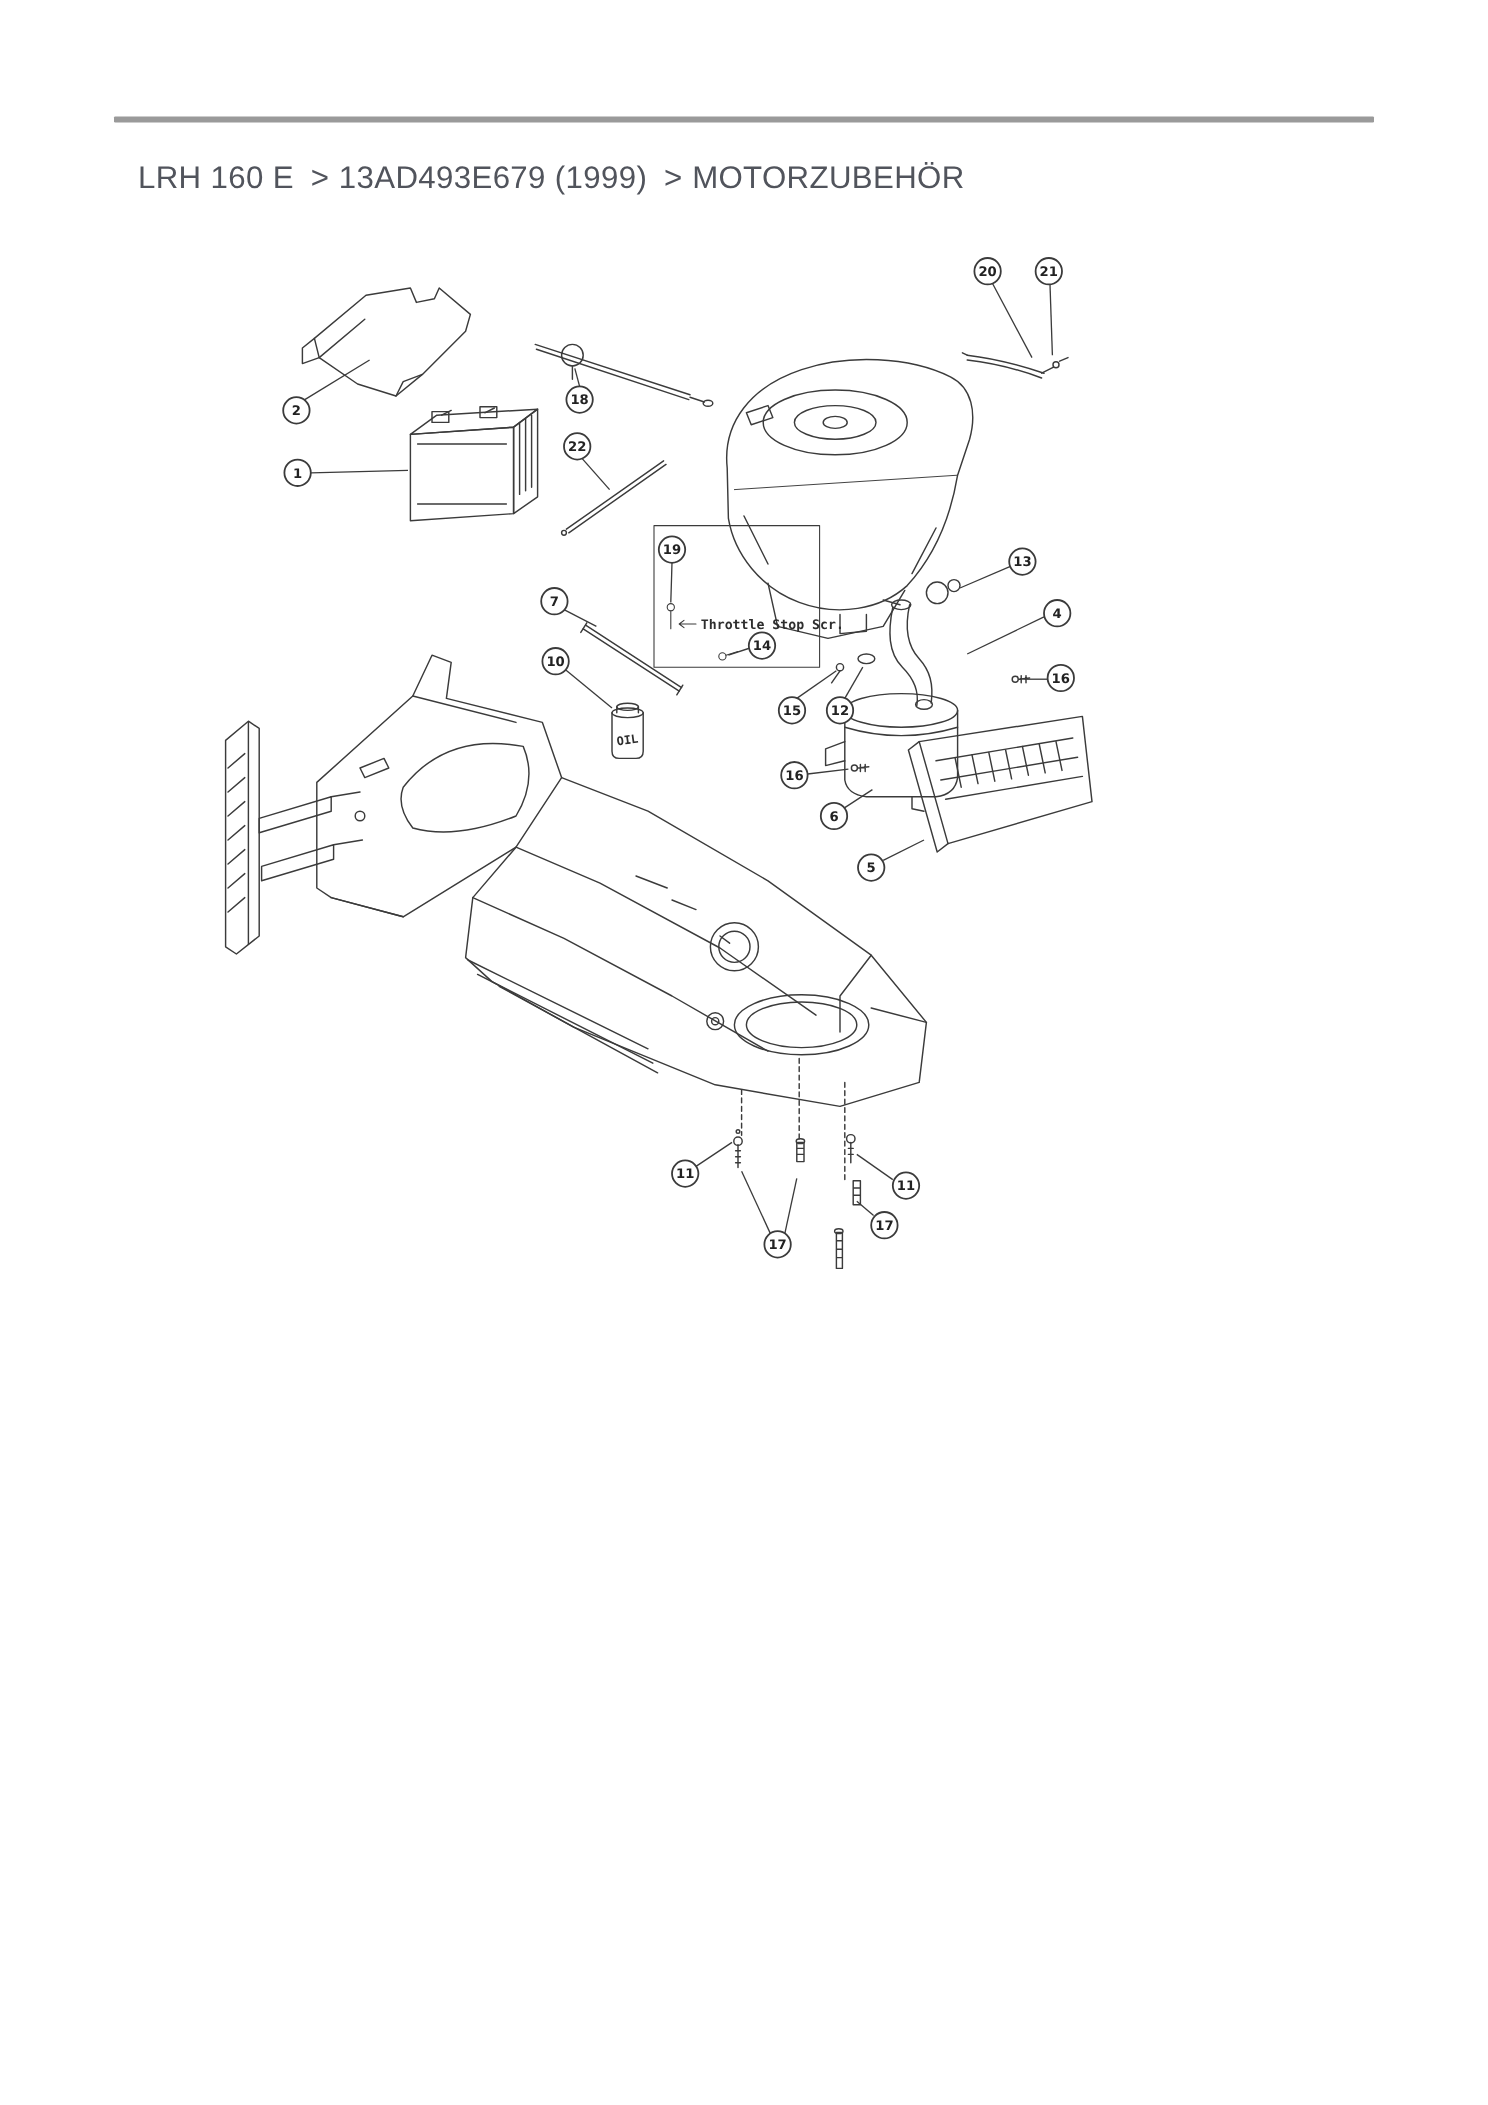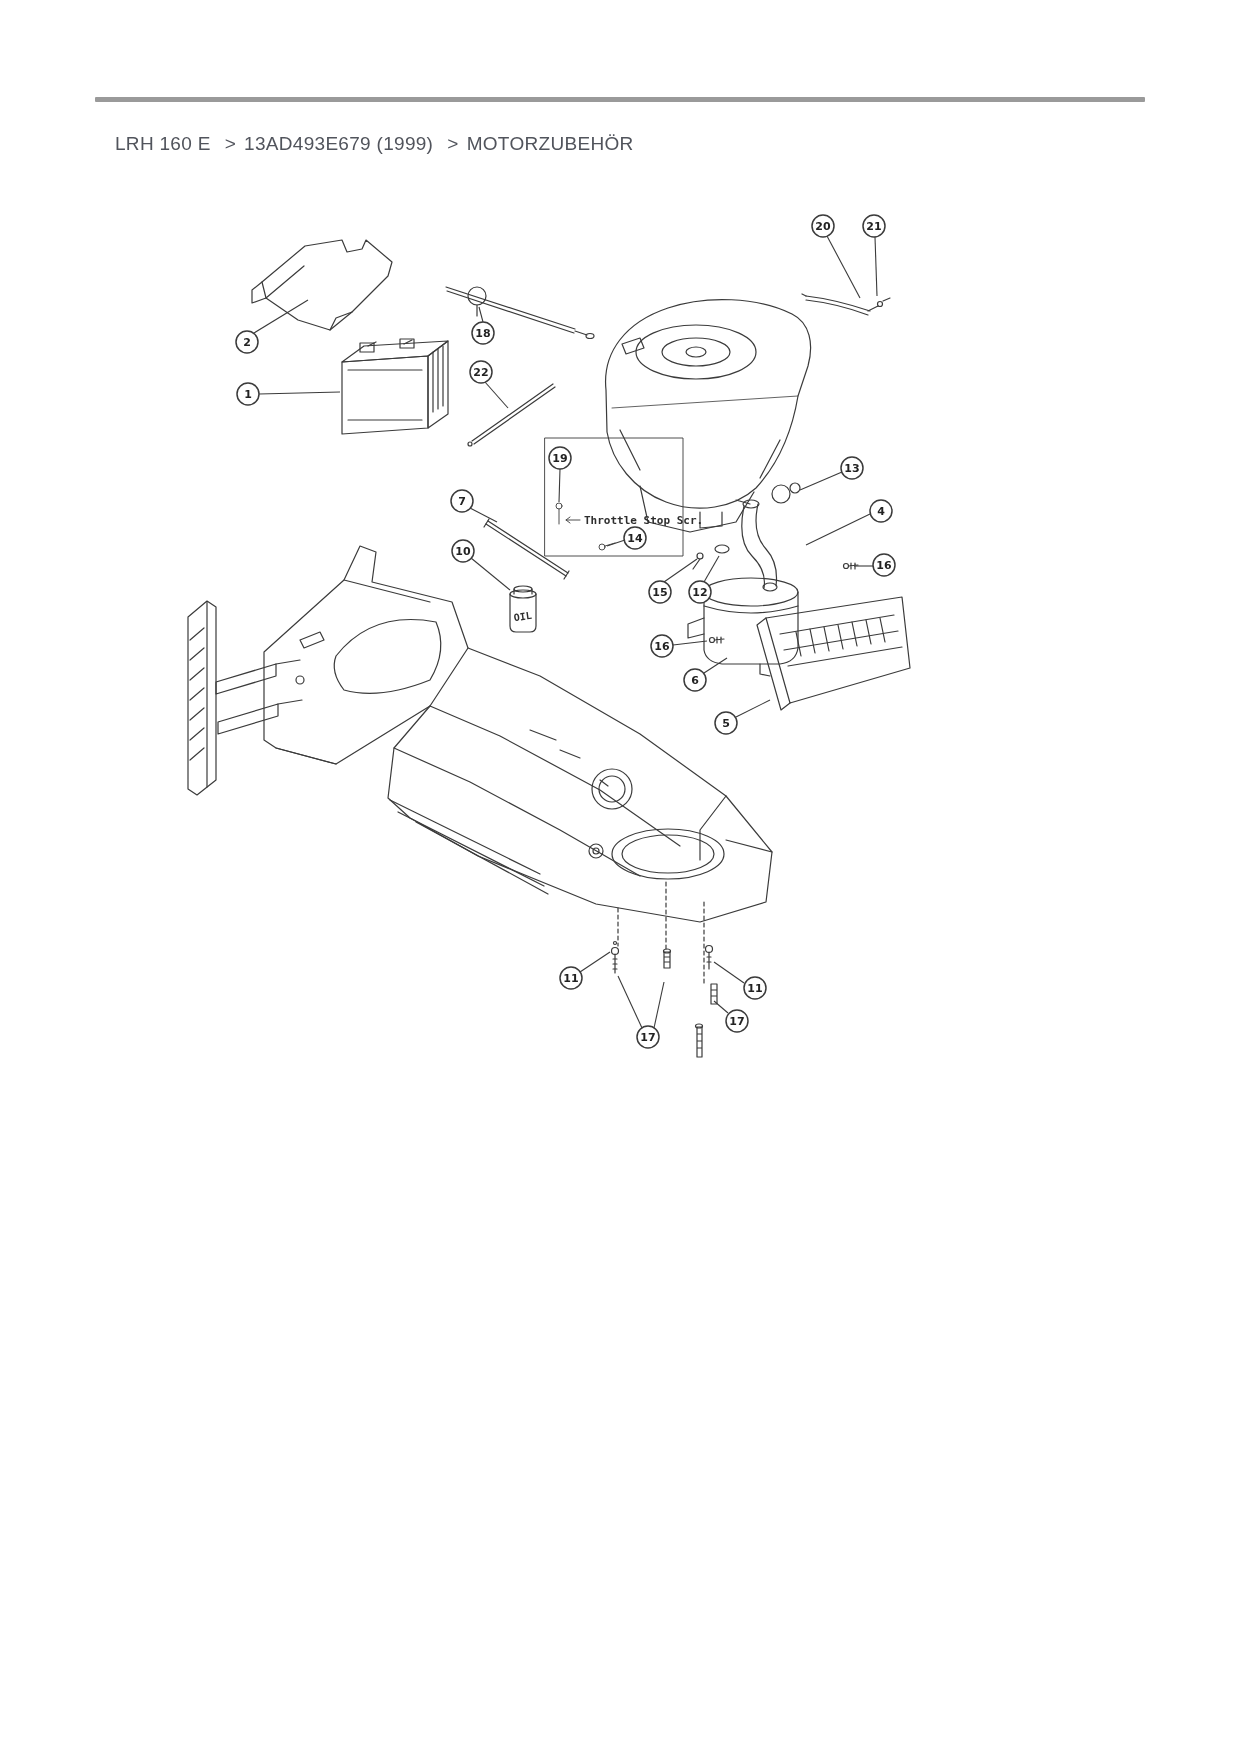--- a/index.html
+++ b/index.html
@@ -1,18 +1,18 @@
 <!DOCTYPE html>
 <html><head>
 <meta charset="utf-8">
 <style>
   html,body{margin:0;padding:0;background:#ffffff;}
   body{width:1240px;height:1754px;position:relative;font-family:"Liberation Sans",sans-serif;overflow:hidden;}
   .top-rule{position:absolute;left:95px;top:97px;width:1050px;height:5px;background:#9a9a9a;border-radius:1px;}
-  .breadcrumb{position:absolute;left:115px;top:133px;font-size:19px;color:#51545c;letter-spacing:0.3px;white-space:nowrap;}
+  .breadcrumb{position:absolute;left:115px;top:133px;font-size:26px;color:#51545c;letter-spacing:0.3px;white-space:nowrap;}
   .breadcrumb span{margin-right:6px;}
   .breadcrumb .sep{margin:0 8px;color:#51545c;}
   .diagram-wrap{position:absolute;left:0;top:0;width:1240px;height:1754px;}
   svg text.diag-label{font-family:"DejaVu Sans Mono",monospace;font-weight:bold;fill:#2e2e2e;}
   svg .callout-text{font-family:"DejaVu Sans",sans-serif;font-weight:bold;fill:#222;font-size:11px;}
 </style>
 </head>
 <body>
 
 <div class="top-rule"></div>

